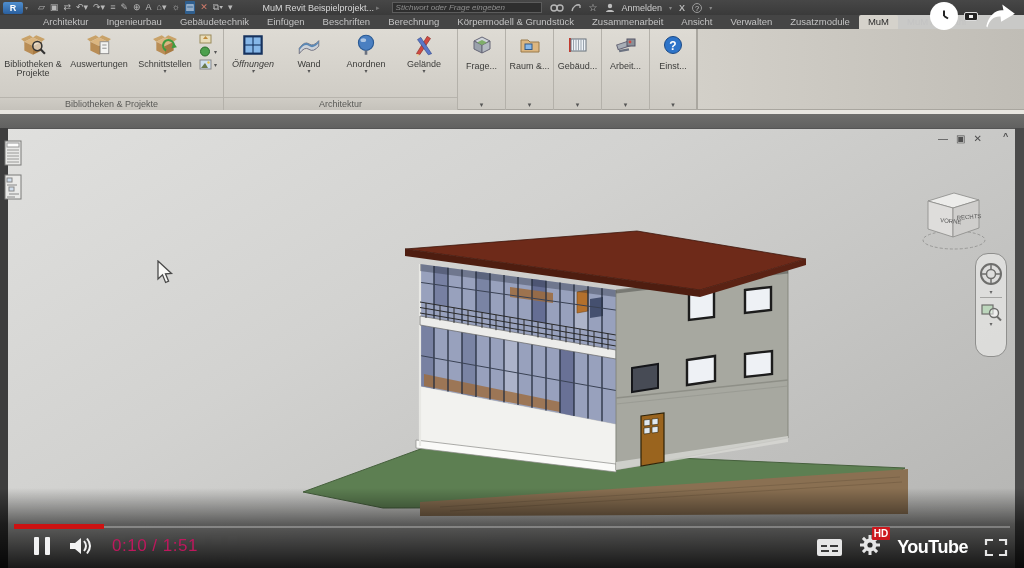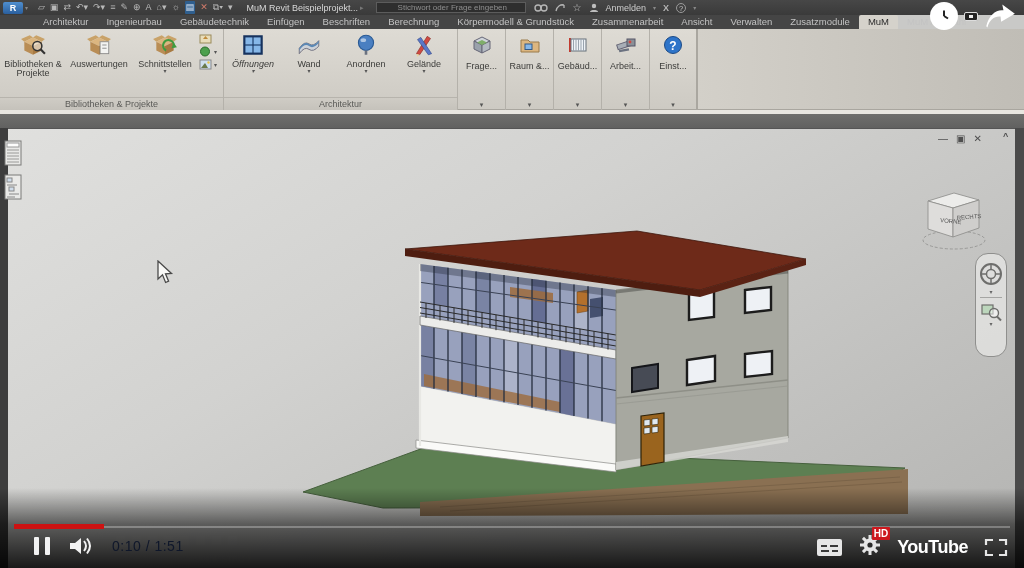--- a/index.html
+++ b/index.html
@@ -6,22 +6,22 @@
   *{box-sizing:border-box;font-family:"Liberation Sans",sans-serif;}
   .frame{position:relative;width:1024px;height:568px;overflow:hidden;background:#c9c9c7;}
 
   
   .titlebar{position:absolute;left:0;top:0;width:1024px;height:15px;background:linear-gradient(#474747,#3a3a3a);display:flex;align-items:center;color:#c6c6c6;font-size:9px;}
   .appbtn{width:20px;height:12px;margin-left:3px;background:linear-gradient(#4f8fd0,#2a5f9e);border-radius:2px;color:#fff;font-weight:bold;font-size:9px;text-align:center;line-height:12px;}
   .qat{display:flex;align-items:center;gap:5px;margin-left:10px;color:#b9b9b9;font-size:9px;}
   .qat span{line-height:13px;}
   .qat .hl{background:#2f5f8f;color:#dfe8f2;border-radius:1px;padding:0 1px;}
   .qat .red{color:#d07a6a;}
-  .wintitle{margin-left:14px;color:#d8d8d8;white-space:nowrap;}
-  .searchbox{margin-left:12px;width:150px;height:11px;background:#2e2e2e;border:1px solid #5c5c5c;color:#8f8f8f;font-size:8px;line-height:9px;padding:0 21px;overflow:hidden;white-space:nowrap;}
+  .wintitle{margin-left:30px;color:#d8d8d8;white-space:nowrap;}
+  .searchbox{margin-left:12px;width:150px;height:11px;background:#2e2e2e;border:1px solid #5c5c5c;color:#8f8f8f;font-style:italic;font-size:8px;line-height:9px;padding:0 3px;overflow:hidden;white-space:nowrap;}
   .tbicons{display:flex;align-items:center;gap:7px;margin-left:8px;}
   .signin{color:#cdcdcd;}
   .helpdot{display:inline-block;width:10px;height:10px;border:1px solid #9a9a9a;border-radius:50%;color:#c9c9c9;font-size:7.5px;text-align:center;line-height:9px;}
 
   
   .tabrow{position:absolute;left:0;top:15px;width:868px;height:14px;background:#454545;display:flex;align-items:flex-end;padding-left:34px;gap:0;}
   .rtab{color:#c3c3c3;font-size:9.5px;padding:1px 9px 2px 9px;white-space:nowrap;}
   .rtab.active{background:#d5d2cb;color:#2b2b2b;border-radius:2px 2px 0 0;}
 
   
@@ -56,21 +56,21 @@
   .navbar .divider{width:22px;border-top:1px solid #a5a5a3;margin:2px 0;}
   .navbar .tiny{font-size:6px;color:#666;line-height:5px;}
 
   
   .playergrad{position:absolute;left:0;top:488px;width:1024px;height:80px;background:linear-gradient(rgba(0,0,0,0),rgba(0,0,0,.55) 45%,rgba(0,0,0,.88));}
   .progress-track{position:absolute;left:14px;top:526px;width:996px;height:2px;background:rgba(255,255,255,.28);}
   .progress-played{position:absolute;left:14px;top:524px;height:5px;background:#cc1212;}
   .ctrl-left{position:absolute;left:34px;top:536px;display:flex;align-items:center;gap:18px;}
   .pause{display:flex;gap:6px;}
   .pause div{width:5px;height:18px;background:#f2f2f2;border-radius:1px;}
-  .timetext{color:#0f172a;font-size:14px;letter-spacing:.5px;}
+  .timetext{color:#be185d;font-size:17px;letter-spacing:.5px;}
   .ctrl-right{position:absolute;right:16px;top:534px;display:flex;align-items:center;gap:16px;}
   .ytlogo{color:#fff;font-size:18px;font-weight:bold;letter-spacing:-.5px;}
   .hdbadge{position:absolute;right:-9px;top:-7px;background:#cc181e;color:#fff;font-size:10px;font-weight:bold;padding:1px 2px;border-radius:1px;}
   .gearwrap{position:relative;}
   .ov-topright{position:absolute;left:930px;top:2px;display:flex;align-items:center;gap:6px;z-index:50;}
   .clockcirc{width:28px;height:28px;border-radius:50%;background:#fff;display:flex;align-items:center;justify-content:center;}
   .minipill{width:14px;height:9px;background:#222;border:1px solid #ddd;border-radius:2px;display:flex;align-items:center;justify-content:center;}
   .minipill i{display:block;width:4px;height:3px;background:#eee;}
 
   .statusbar-text{position:absolute;left:12px;top:554px;font-size:8.5px;color:rgba(210,210,210,.32);white-space:nowrap;}

